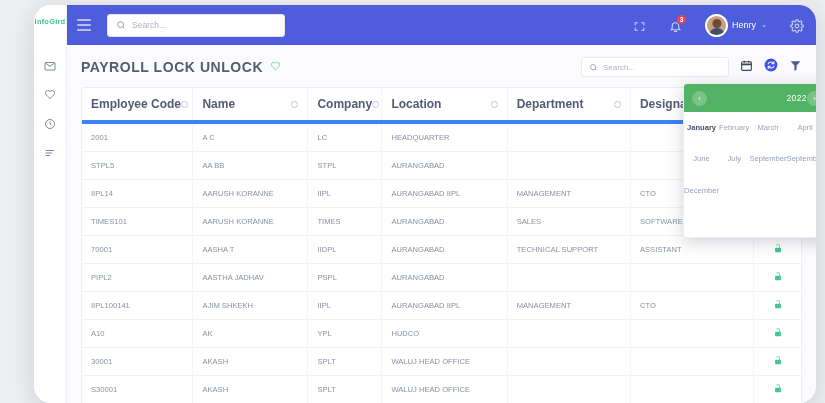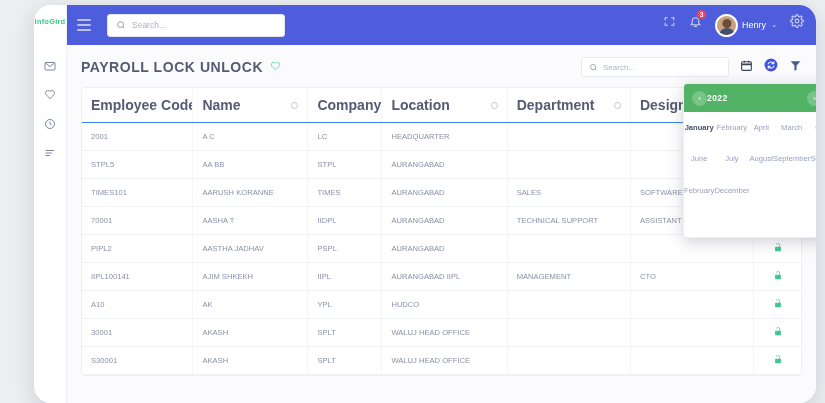--- a/index.html
+++ b/index.html
@@ -75,21 +75,21 @@
     border: 0; outline: 0;
     font-size: 8.5px; color: #9ba0b5;
     font-family: "Liberation Sans", sans-serif;
     margin-left: 6px; width: 100%;
     background: transparent;
   }
   .top-search input::placeholder { color: #aeb2c6; }
 
   .top-right {
     margin-left: auto;
-    display: flex; align-items: flex-start; gap: 13px;
+    display: flex; align-items: flex-end; gap: 23px;
   }
   .ticon { cursor: pointer; display: flex; align-items: center; position: relative; }
   .badge {
     position: absolute; top: -5px; right: -5px;
     min-width: 11px; height: 11px;
     background: #f2425a; color: #fff;
     border-radius: 6px;
     font-size: 6.5px; font-weight: 700;
     display: flex; align-items: center; justify-content: center;
     padding: 0 2px;
@@ -161,23 +161,23 @@
   .table-wrap {
     margin-top: 9px;
     background: #fff;
     border: 1px solid #eceef3;
     border-radius: 3px;
     overflow: hidden;
   }
   table { width: 100%; border-collapse: collapse; table-layout: fixed; }
   th {
     text-align: right;
-    font-size: 14px; font-weight: 700; color: #555b73;
+    font-size: 12px; font-weight: 700; color: #555b73;
     padding: 9px 9px;
-    border-bottom: 1px solid #3b82f6;
+    border-bottom: 4px solid #3b82f6;
     white-space: nowrap; overflow: hidden;
   }
   th .th-in { display: flex; align-items: center; }
   th .sorter {
     margin-left: auto;
     width: 7px; height: 7px;
     border: 1px solid #c4c8d6;
     border-radius: 50%;
     flex: 0 0 auto;
     cursor: pointer;
@@ -221,22 +221,22 @@
     color: #fff;
   }
   .mp-nav {
     width: 15px; height: 15px; border-radius: 50%;
     background: rgba(255,255,255,.22);
     display: flex; align-items: center; justify-content: center;
     font-size: 8px; cursor: pointer;
     flex: 0 0 auto;
   }
   .mp-year {
-    flex: 1; text-align: left;
-    font-size: 8.5px; font-weight: 700; letter-spacing: .4px;
+    flex: 1; text-align: right;
+    font-size: 8.5px; font-weight: 400; letter-spacing: .4px;
   }
   .mp-grid {
     display: grid;
     grid-template-columns: repeat(5, 1fr);
     grid-template-rows: repeat(4, 1fr);
     height: 125px;
   }
   .mp-cell {
     display: flex; align-items: center; justify-content: center;
     font-size: 7.6px; color: #9aa0be;
@@ -463,20 +463,32 @@
               <td>STPL</td>
               <td>AURANGABAD</td>
               <td></td>
               <td></td>
               <td><span><svg width="10" height="11" viewBox="0 0 24 24" fill="#3ec98a">
                     <path d="M17 10V7a5 5 0 00-9.6-2h2.3A2.8 2.8 0 0115 7v3z"></path>
                     <rect x="5" y="10" width="14" height="11" rx="2"></rect>
                   </svg></span></td>
             </tr>
             <tr>
+              <td>IIPL14</td>
+              <td>AARUSH KORANNE</td>
+              <td>IIPL</td>
+              <td>AURANGABAD IIPL</td>
+              <td>MANAGEMENT</td>
+              <td>CTO</td>
+              <td><span><svg width="10" height="11" viewBox="0 0 24 24" fill="#3ec98a">
+                    <path d="M17 10V7a5 5 0 00-9.6-2h2.3A2.8 2.8 0 0115 7v3z"></path>
+                    <rect x="5" y="10" width="14" height="11" rx="2"></rect>
+                  </svg></span></td>
+            </tr>
+            <tr>
               <td>TIMES101</td>
               <td>AARUSH KORANNE</td>
               <td>TIMES</td>
               <td>AURANGABAD</td>
               <td>SALES</td>
               <td>SOFTWARE ENGINEER</td>
               <td><span><svg width="10" height="11" viewBox="0 0 24 24" fill="#3ec98a">
                     <path d="M17 10V7a5 5 0 00-9.6-2h2.3A2.8 2.8 0 0115 7v3z"></path>
                     <rect x="5" y="10" width="14" height="11" rx="2"></rect>
                   </svg></span></td>
@@ -560,26 +572,25 @@
 
   <div class="month-panel">
     <div class="mp-head">
       <span class="mp-nav">‹</span>
       <span class="mp-year">2022</span>
       <span class="mp-nav">›</span>
     </div>
     <div class="mp-grid" id="month-grid">
         <div class="mp-cell sel">January</div>
         <div class="mp-cell">February</div>
+        <div class="mp-cell">March</div>
         <div class="mp-cell">April</div>
-        <div class="mp-cell">March</div>
         <div class="mp-cell">October</div>
         <div class="mp-cell">June</div>
         <div class="mp-cell">July</div>
-        <div class="mp-cell">August</div>
         <div class="mp-cell">September</div>
         <div class="mp-cell">September</div>
         <div class="mp-cell">February</div>
         <div class="mp-cell">December</div>
       </div>
   </div>
 
 </div>
 
 </body></html>

